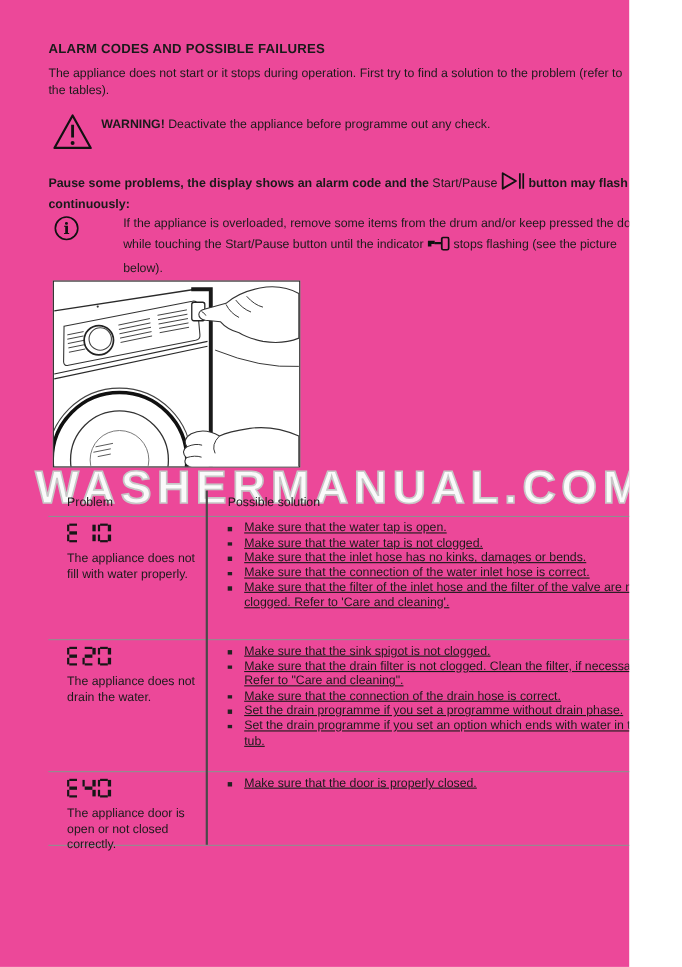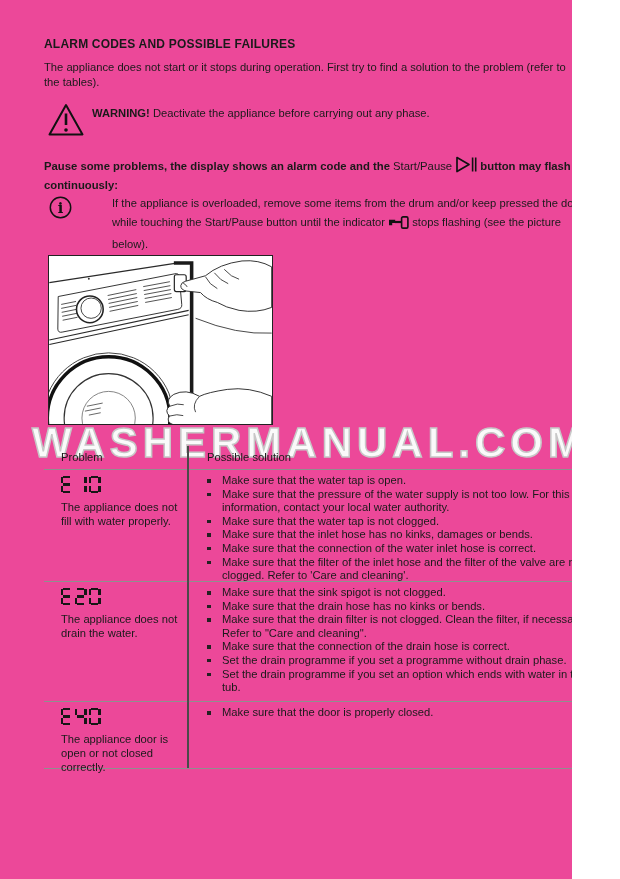--- a/index.html
+++ b/index.html
@@ -35,21 +35,21 @@
   .rows .trow:nth-child(1){height:112px;}
   .rows .trow:nth-child(2){height:120px;}
   .rows .trow:nth-child(3){height:67px;}
   .c1{width:143px;padding:6px 8px 0 17px;box-sizing:border-box;}
   .c2{flex:1;padding:4px 6px 0 20px;box-sizing:border-box;}
   .prob{font-size:11.2px;line-height:14px;margin-top:3px;}
   ul.sols{list-style:none;margin:0;padding:0;}
   .sols li{display:flex;font-size:11.2px;line-height:13.6px;}
   .blt{width:15px;flex:none;}
   .blt::before{content:"";display:block;width:3.5px;height:3.5px;background:#222;margin-top:5px;}
-  .btxt{flex:1;}
+  .btxt{flex:1;text-decoration:underline;}
 
   
   .segd{display:inline-flex;gap:2.5px;height:17px;}
   .sdig{position:relative;width:11.5px;height:17px;display:inline-block;}
   .sg{position:absolute;background:#161616;display:block;}
   .sg.a{top:0;left:2.2px;right:2.2px;height:2.3px;}
   .sg.g{top:7.4px;left:2.2px;right:2.2px;height:2.3px;}
   .sg.d{bottom:0;left:2.2px;right:2.2px;height:2.3px;}
   .sg.f{top:.8px;left:0;width:2.3px;height:6.6px;}
   .sg.b{top:.8px;right:0;width:2.3px;height:6.6px;}
@@ -68,21 +68,21 @@
   <p class="abs intro" style="margin:0">The appliance does not start or it stops during operation. First try to find a solution to the problem (refer to the tables).</p>
 
   <div class="abs warnrow">
     <svg width="36" height="36" viewBox="0 0 36 35">
       <path d="M18 2.5 L34.5 32 H1.5 Z" fill="none" stroke="#111" stroke-width="2" stroke-linejoin="round"></path>
       <line x1="18" y1="11" x2="18" y2="22.5" stroke="#111" stroke-width="2.6"></line>
       <circle cx="18" cy="27.5" r="1.8" fill="#111"></circle>
     </svg>
   </div>
   <div class="abs warntext">
-    <b>WARNING!</b><span> Deactivate the appliance before carrying out any phase.</span>
+    <b>WARNING!</b><span> Deactivate the appliance before programme out any check.</span>
   </div>
 
   <div class="abs alarmnote">
     <span>Pause some problems, the display shows an alarm code and the </span><span class="rg">Start/Pause </span><span class="inline-icon"><svg width="22" height="17" viewBox="0 0 22 17">
       <path d="M2 1.5 L14 8.5 L2 15.5 Z" fill="none" stroke="#111" stroke-width="1.7" stroke-linejoin="round"></path>
       <line x1="17.6" y1="1.5" x2="17.6" y2="15.5" stroke="#111" stroke-width="1.6"></line>
       <line x1="20.7" y1="1.5" x2="20.7" y2="15.5" stroke="#111" stroke-width="1.6"></line>
     </svg></span><span> button may flash continuously:</span>
   </div>
 
@@ -201,24 +201,20 @@
       <div class="prob">The appliance does not fill with water properly.</div>
     </div>
     <div class="c2">
       <ul class="sols">
               <li>
                 <span class="blt"></span>
                 <span class="btxt">Make sure that the water tap is open.</span>
               </li>
               <li>
                 <span class="blt"></span>
-                <span class="btxt">Make sure that the pressure of the water supply is not too low. For this information, contact your local water authority.</span>
-              </li>
-              <li>
-                <span class="blt"></span>
                 <span class="btxt">Make sure that the water tap is not clogged.</span>
               </li>
               <li>
                 <span class="blt"></span>
                 <span class="btxt">Make sure that the inlet hose has no kinks, damages or bends.</span>
               </li>
               <li>
                 <span class="blt"></span>
                 <span class="btxt">Make sure that the connection of the water inlet hose is correct.</span>
               </li>
@@ -259,24 +255,20 @@
       <div class="prob">The appliance does not drain the water.</div>
     </div>
     <div class="c2">
       <ul class="sols">
               <li>
                 <span class="blt"></span>
                 <span class="btxt">Make sure that the sink spigot is not clogged.</span>
               </li>
               <li>
                 <span class="blt"></span>
-                <span class="btxt">Make sure that the drain hose has no kinks or bends.</span>
-              </li>
-              <li>
-                <span class="blt"></span>
                 <span class="btxt">Make sure that the drain filter is not clogged. Clean the filter, if necessary. Refer to "Care and cleaning".</span>
               </li>
               <li>
                 <span class="blt"></span>
                 <span class="btxt">Make sure that the connection of the drain hose is correct.</span>
               </li>
               <li>
                 <span class="blt"></span>
                 <span class="btxt">Set the drain programme if you set a programme without drain phase.</span>
               </li>

